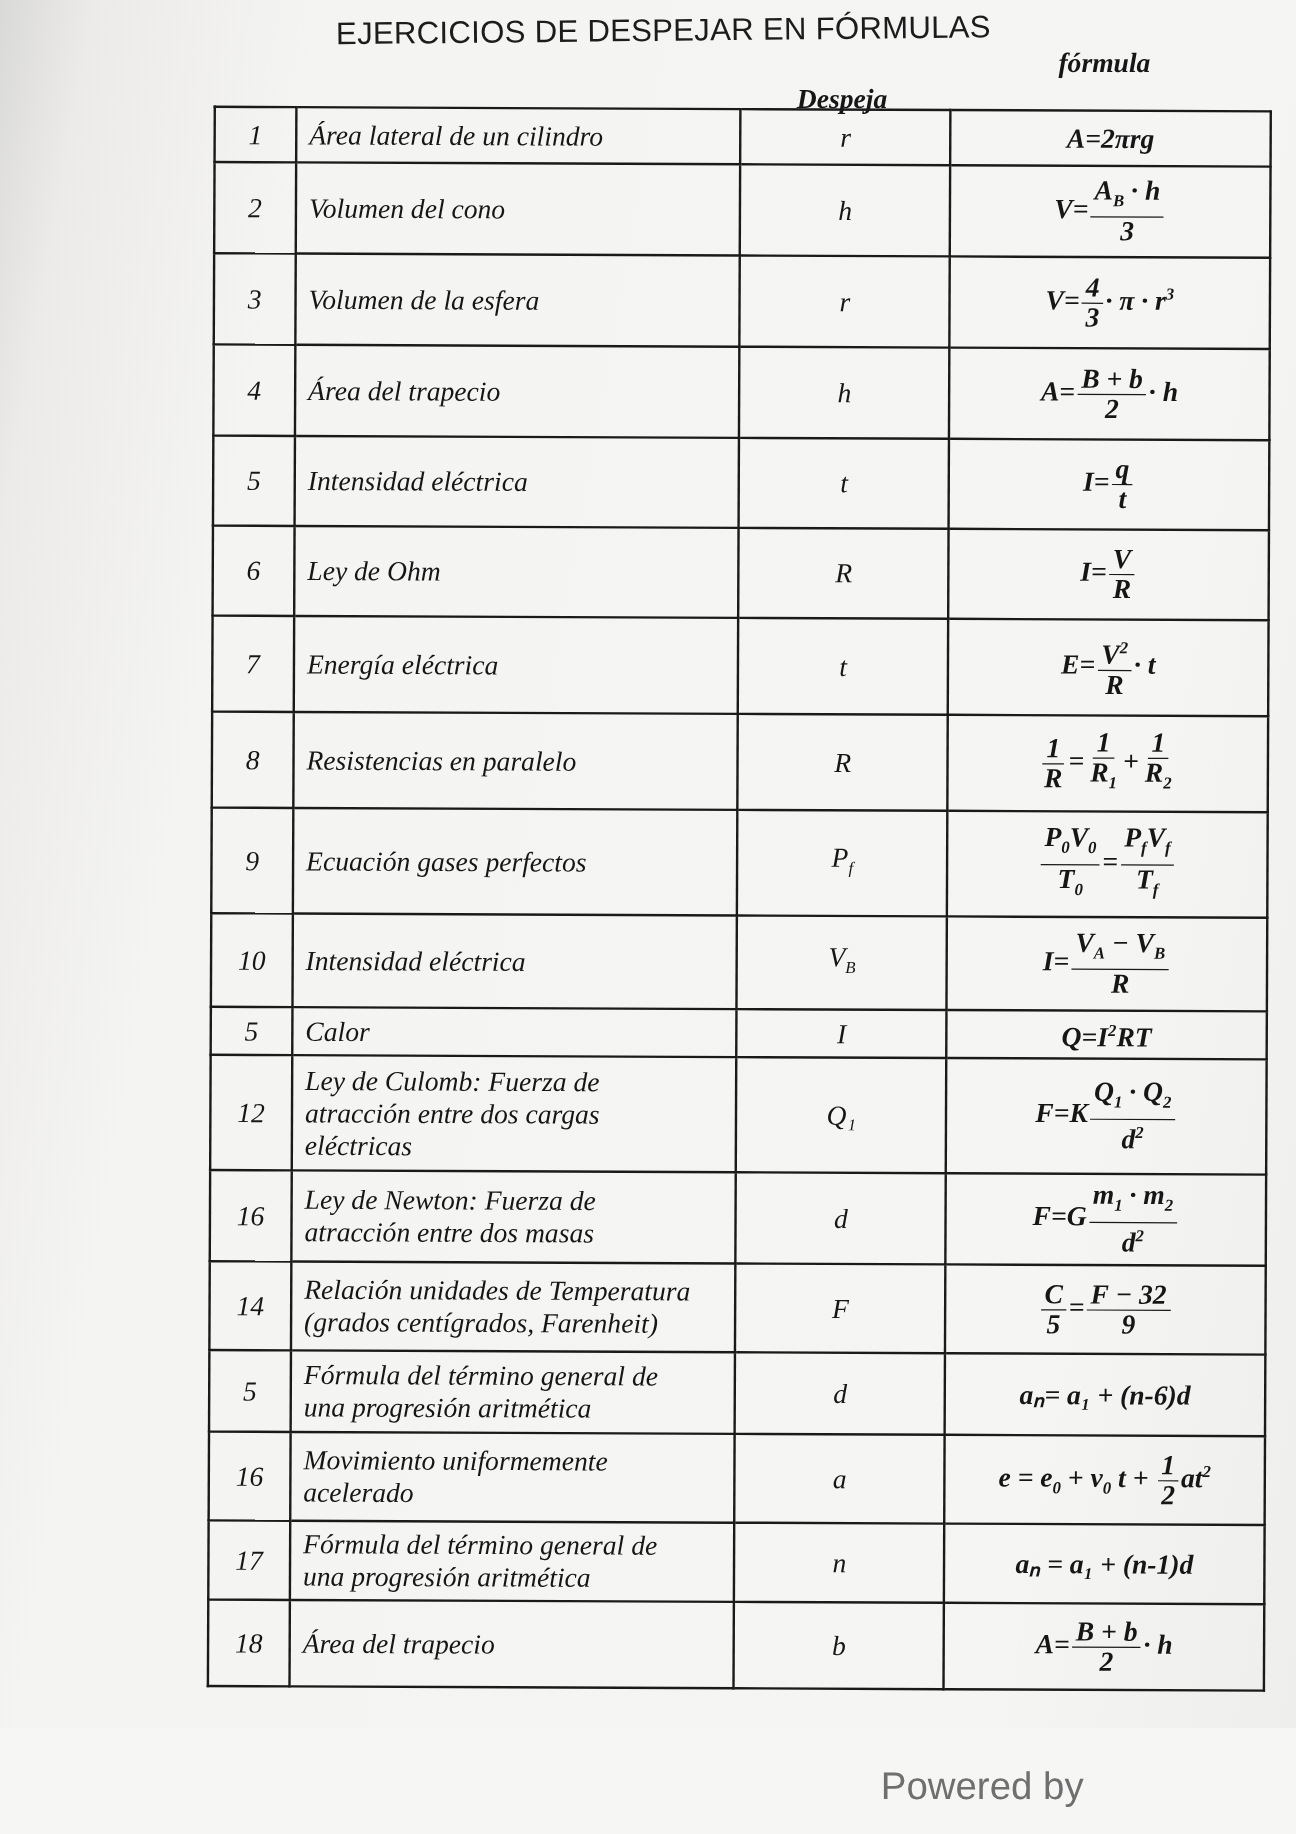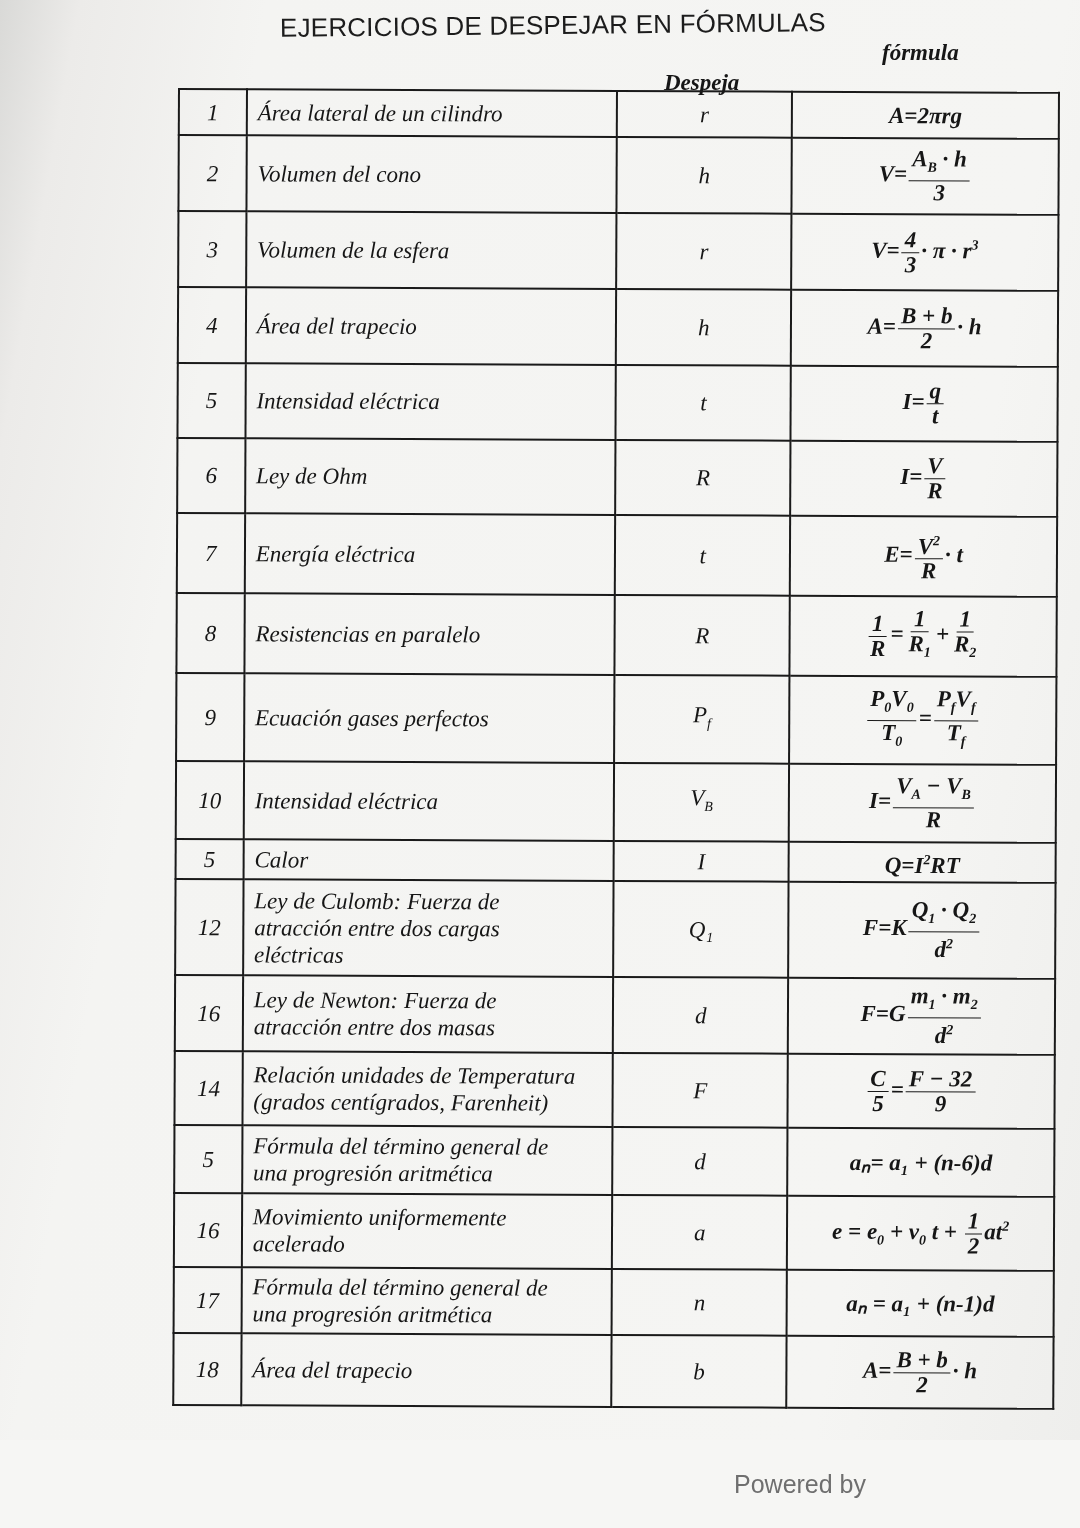--- a/index.html
+++ b/index.html
@@ -53,21 +53,21 @@
   }
   .frac .n { border-bottom: 1.6px solid #1a1a1a; padding: 0 3px; line-height: 24px; text-align: right; }
   .frac .d { line-height: 24px; padding: 0 3px; }
   sub, sup { font-size: 14px; }
 
   .footer {
     position: absolute; left: 734px; top: 1470px;
     display: flex; align-items: center;
     font-family: "Liberation Sans", sans-serif;
   }
-  .powered { font-size: 25px; color: #6f6f6f; margin-right: 14px; }
+  .powered { font-size: 32px; color: #6f6f6f; margin-right: 14px; }
   .cs-badge {
     display: flex; align-items: center;
     background: #ececec; border-radius: 8px; padding: 6px 12px 6px 10px;
   }
   .cs-logo {
     width: 30px; height: 30px; border-radius: 6px;
     background: #1f2a33; position: relative; overflow: hidden;
     color: #fff; font-weight: bold; font-size: 15px;
     display: flex; align-items: center; justify-content: center;
     margin-right: 8px;

